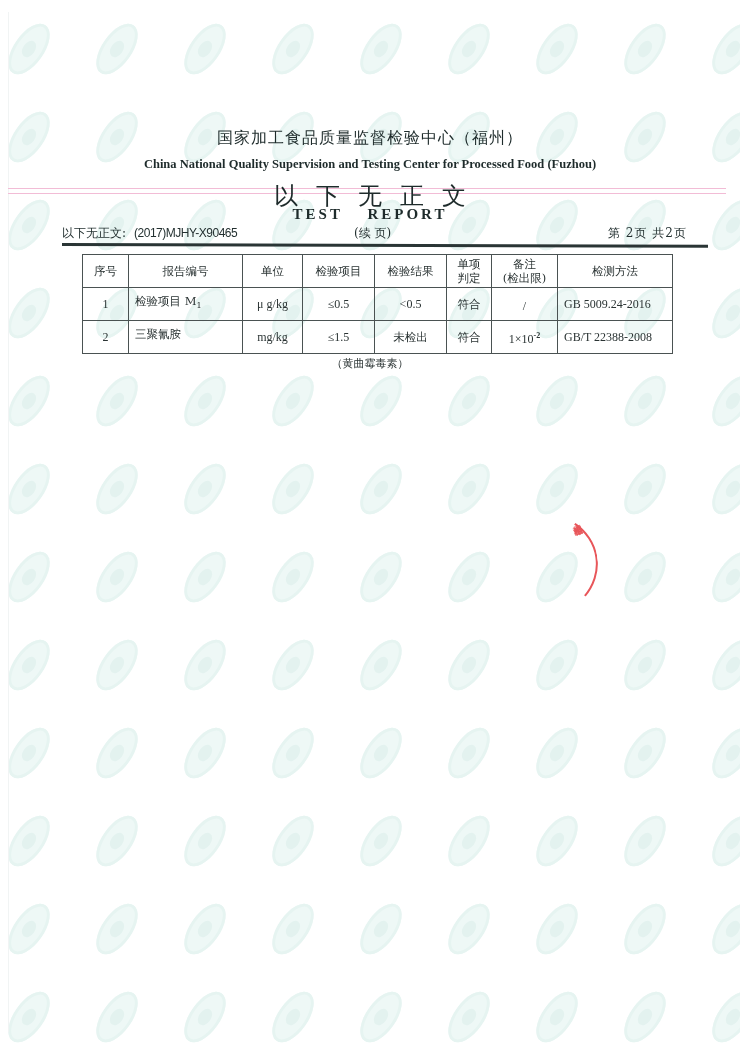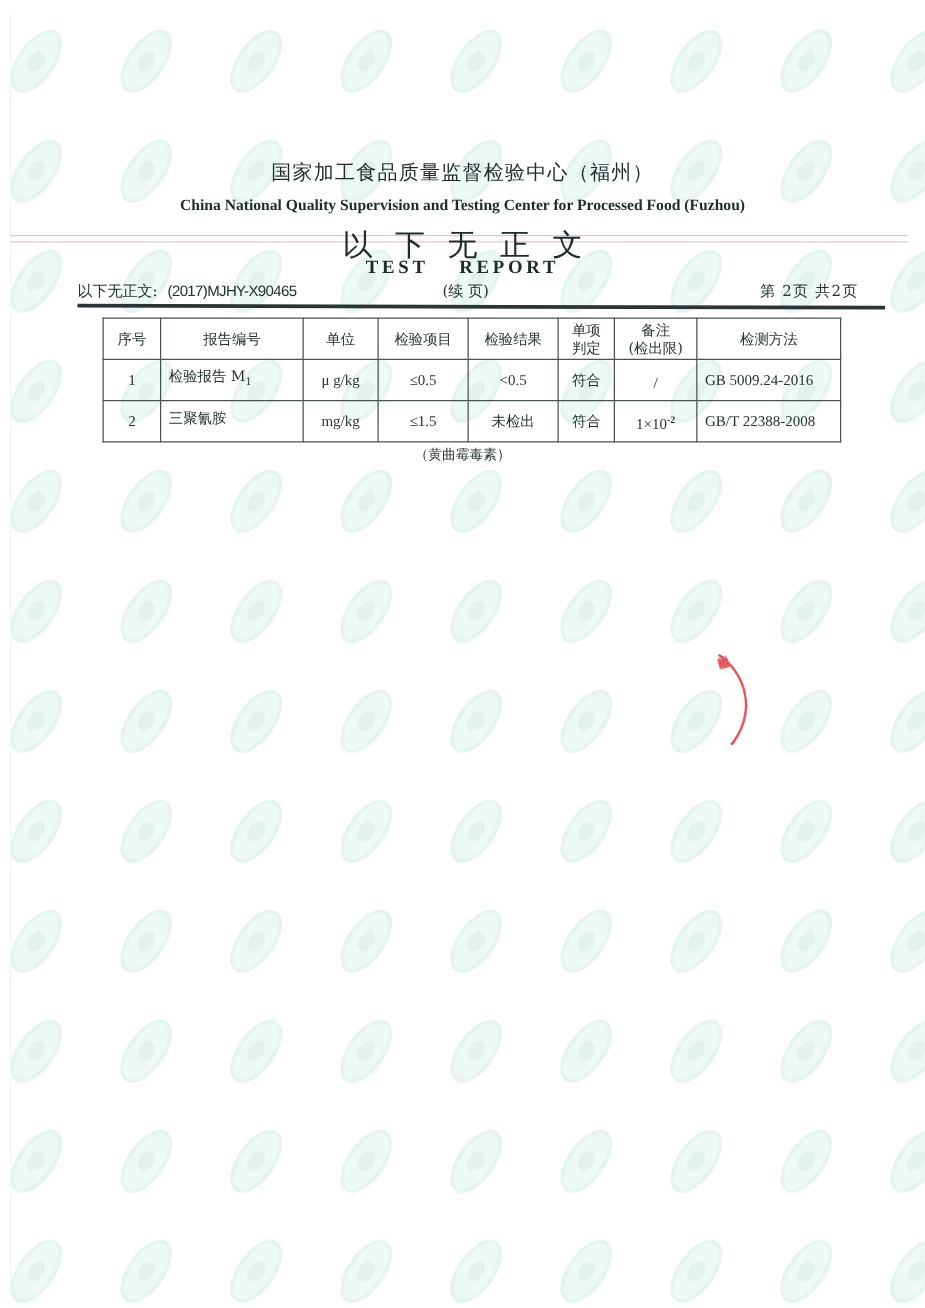--- a/index.html
+++ b/index.html
@@ -223,21 +223,21 @@
       <th>检验项目</th>
       <th>检验结果</th>
       <th><span>单项</span><br><span>判定</span></th>
       <th><span>备注</span><br><span>(检出限)</span></th>
       <th>检测方法</th>
     </tr>
   </thead>
   <tbody>
     <tr>
       <td class="en">1</td>
-      <td class="left"><span>检验报告 M</span><sub>1</sub></td>
+      <td class="left"><span>检验项目 M</span><sub>1</sub></td>
       <td class="en">μ g/kg</td>
       <td class="en">≤0.5</td>
       <td class="en">&lt;0.5</td>
       <td>符合</td>
       <td class="en"><span>/</span><sup></sup></td>
       <td class="method">GB 5009.24-2016</td>
     </tr>
     <tr>
       <td class="en">2</td>
       <td class="left"><span>三聚氰胺</span><sub></sub></td>

